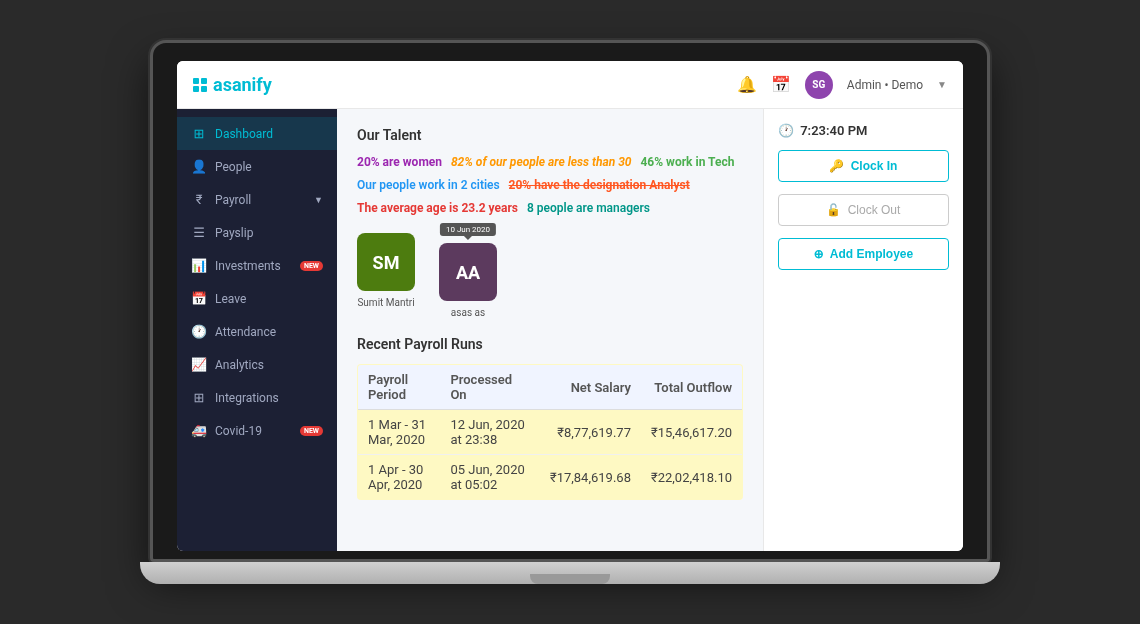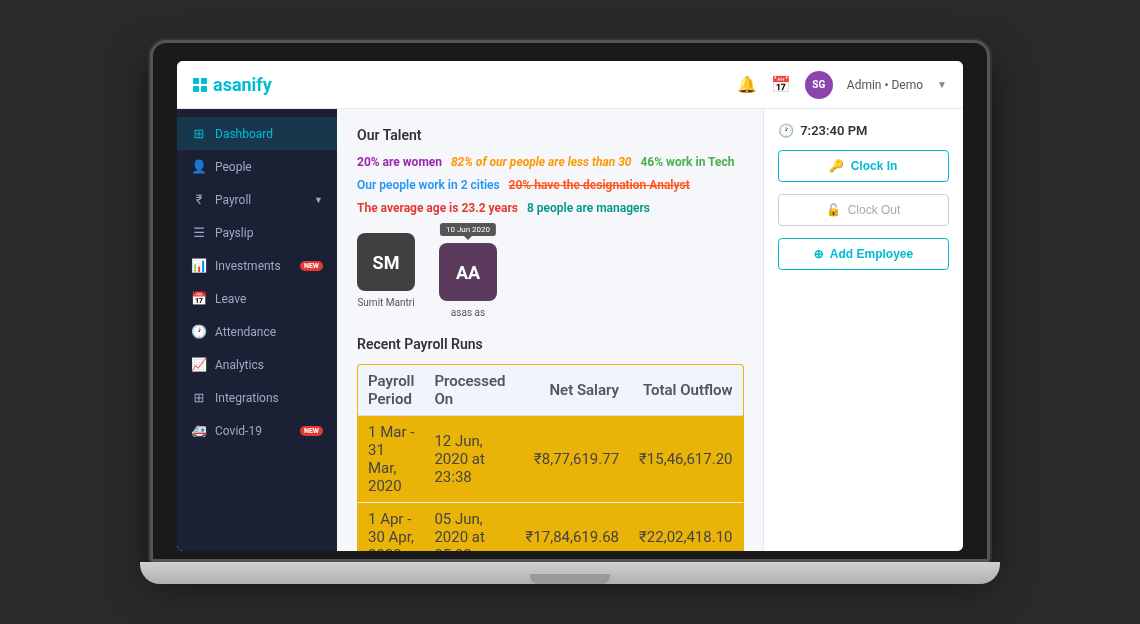--- a/index.html
+++ b/index.html
@@ -243,22 +243,22 @@
       left: 50%;
       transform: translateX(-50%);
       border: 4px solid transparent;
       border-top-color: #555;
     }
 
     
     .payroll-table {
       width: 100%;
       border-collapse: collapse;
-      font-size: 15px;
-      background: #eab308;
+      font-size: 13px;
+      background: #fef9c3;
       border: 1px solid #e0e0e0;
       border-radius: 4px;
       overflow: hidden;
     }
     .payroll-table th {
       background: #f0f4ff;
       color: #555;
       font-weight: 600;
       padding: 7px 10px;
       text-align: left;
@@ -416,21 +416,21 @@
             <span class="stat-less30">82% of our people are less than 30</span>&nbsp;&nbsp;
             <span class="stat-workin">46% work in Tech</span>&nbsp;&nbsp;
             <span class="stat-cities">Our people work in 2 cities</span>&nbsp;&nbsp;
             <span class="stat-analyst">20% have the designation Analyst</span><br>
             <span class="stat-avgage">The average age is 23.2 years</span>&nbsp;&nbsp;
             <span class="stat-managers">8 people are managers</span>
           </div>
 
           <div class="joinees-row">
             <div class="joinee-item">
-              <div class="joinee-avatar" style="background:#404040;">SM</div>
+              <div class="joinee-avatar" style="background:#4d7c0f;">SM</div>
               <span class="joinee-name">Sumit Mantri</span>
             </div>
             <div class="joinee-item">
               <span class="joinee-badge">10 Jun 2020</span>
               <div class="joinee-avatar" style="background:#5c3a5e;margin-top:10px;">AA</div>
               <span class="joinee-name">asas as</span>
             </div>
           </div>
 
           <div class="section-title">Recent Payroll Runs</div>

